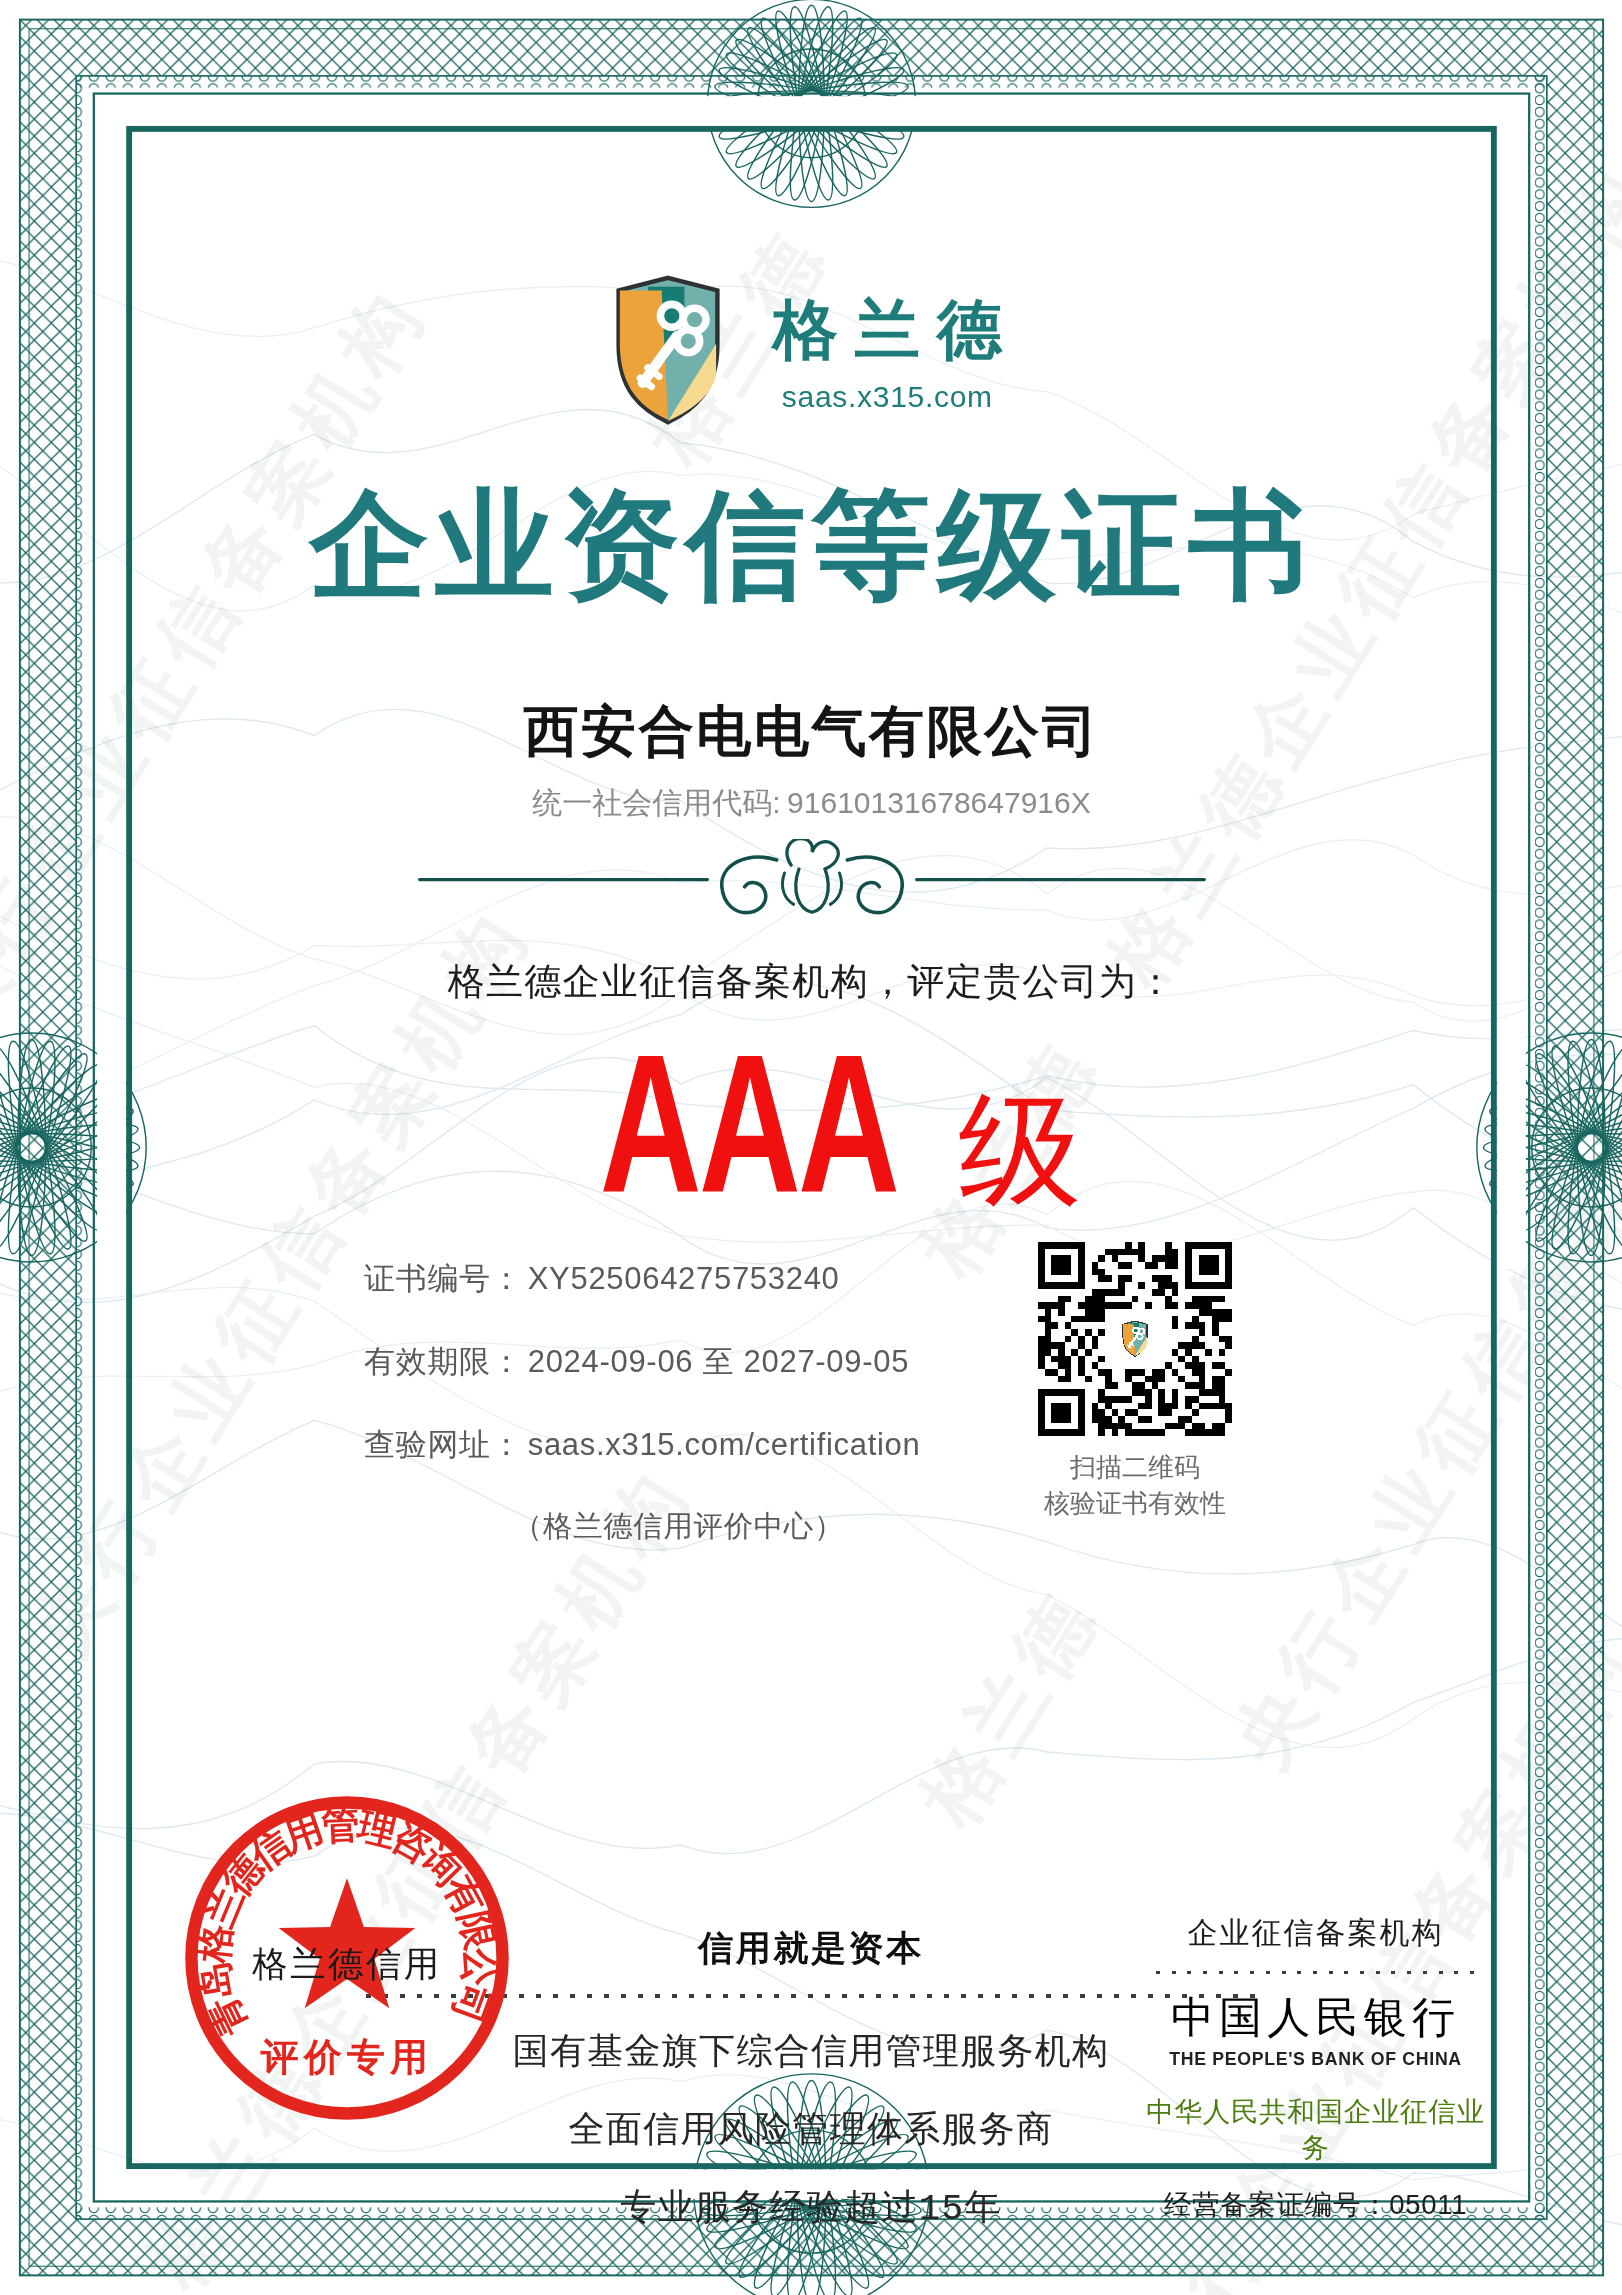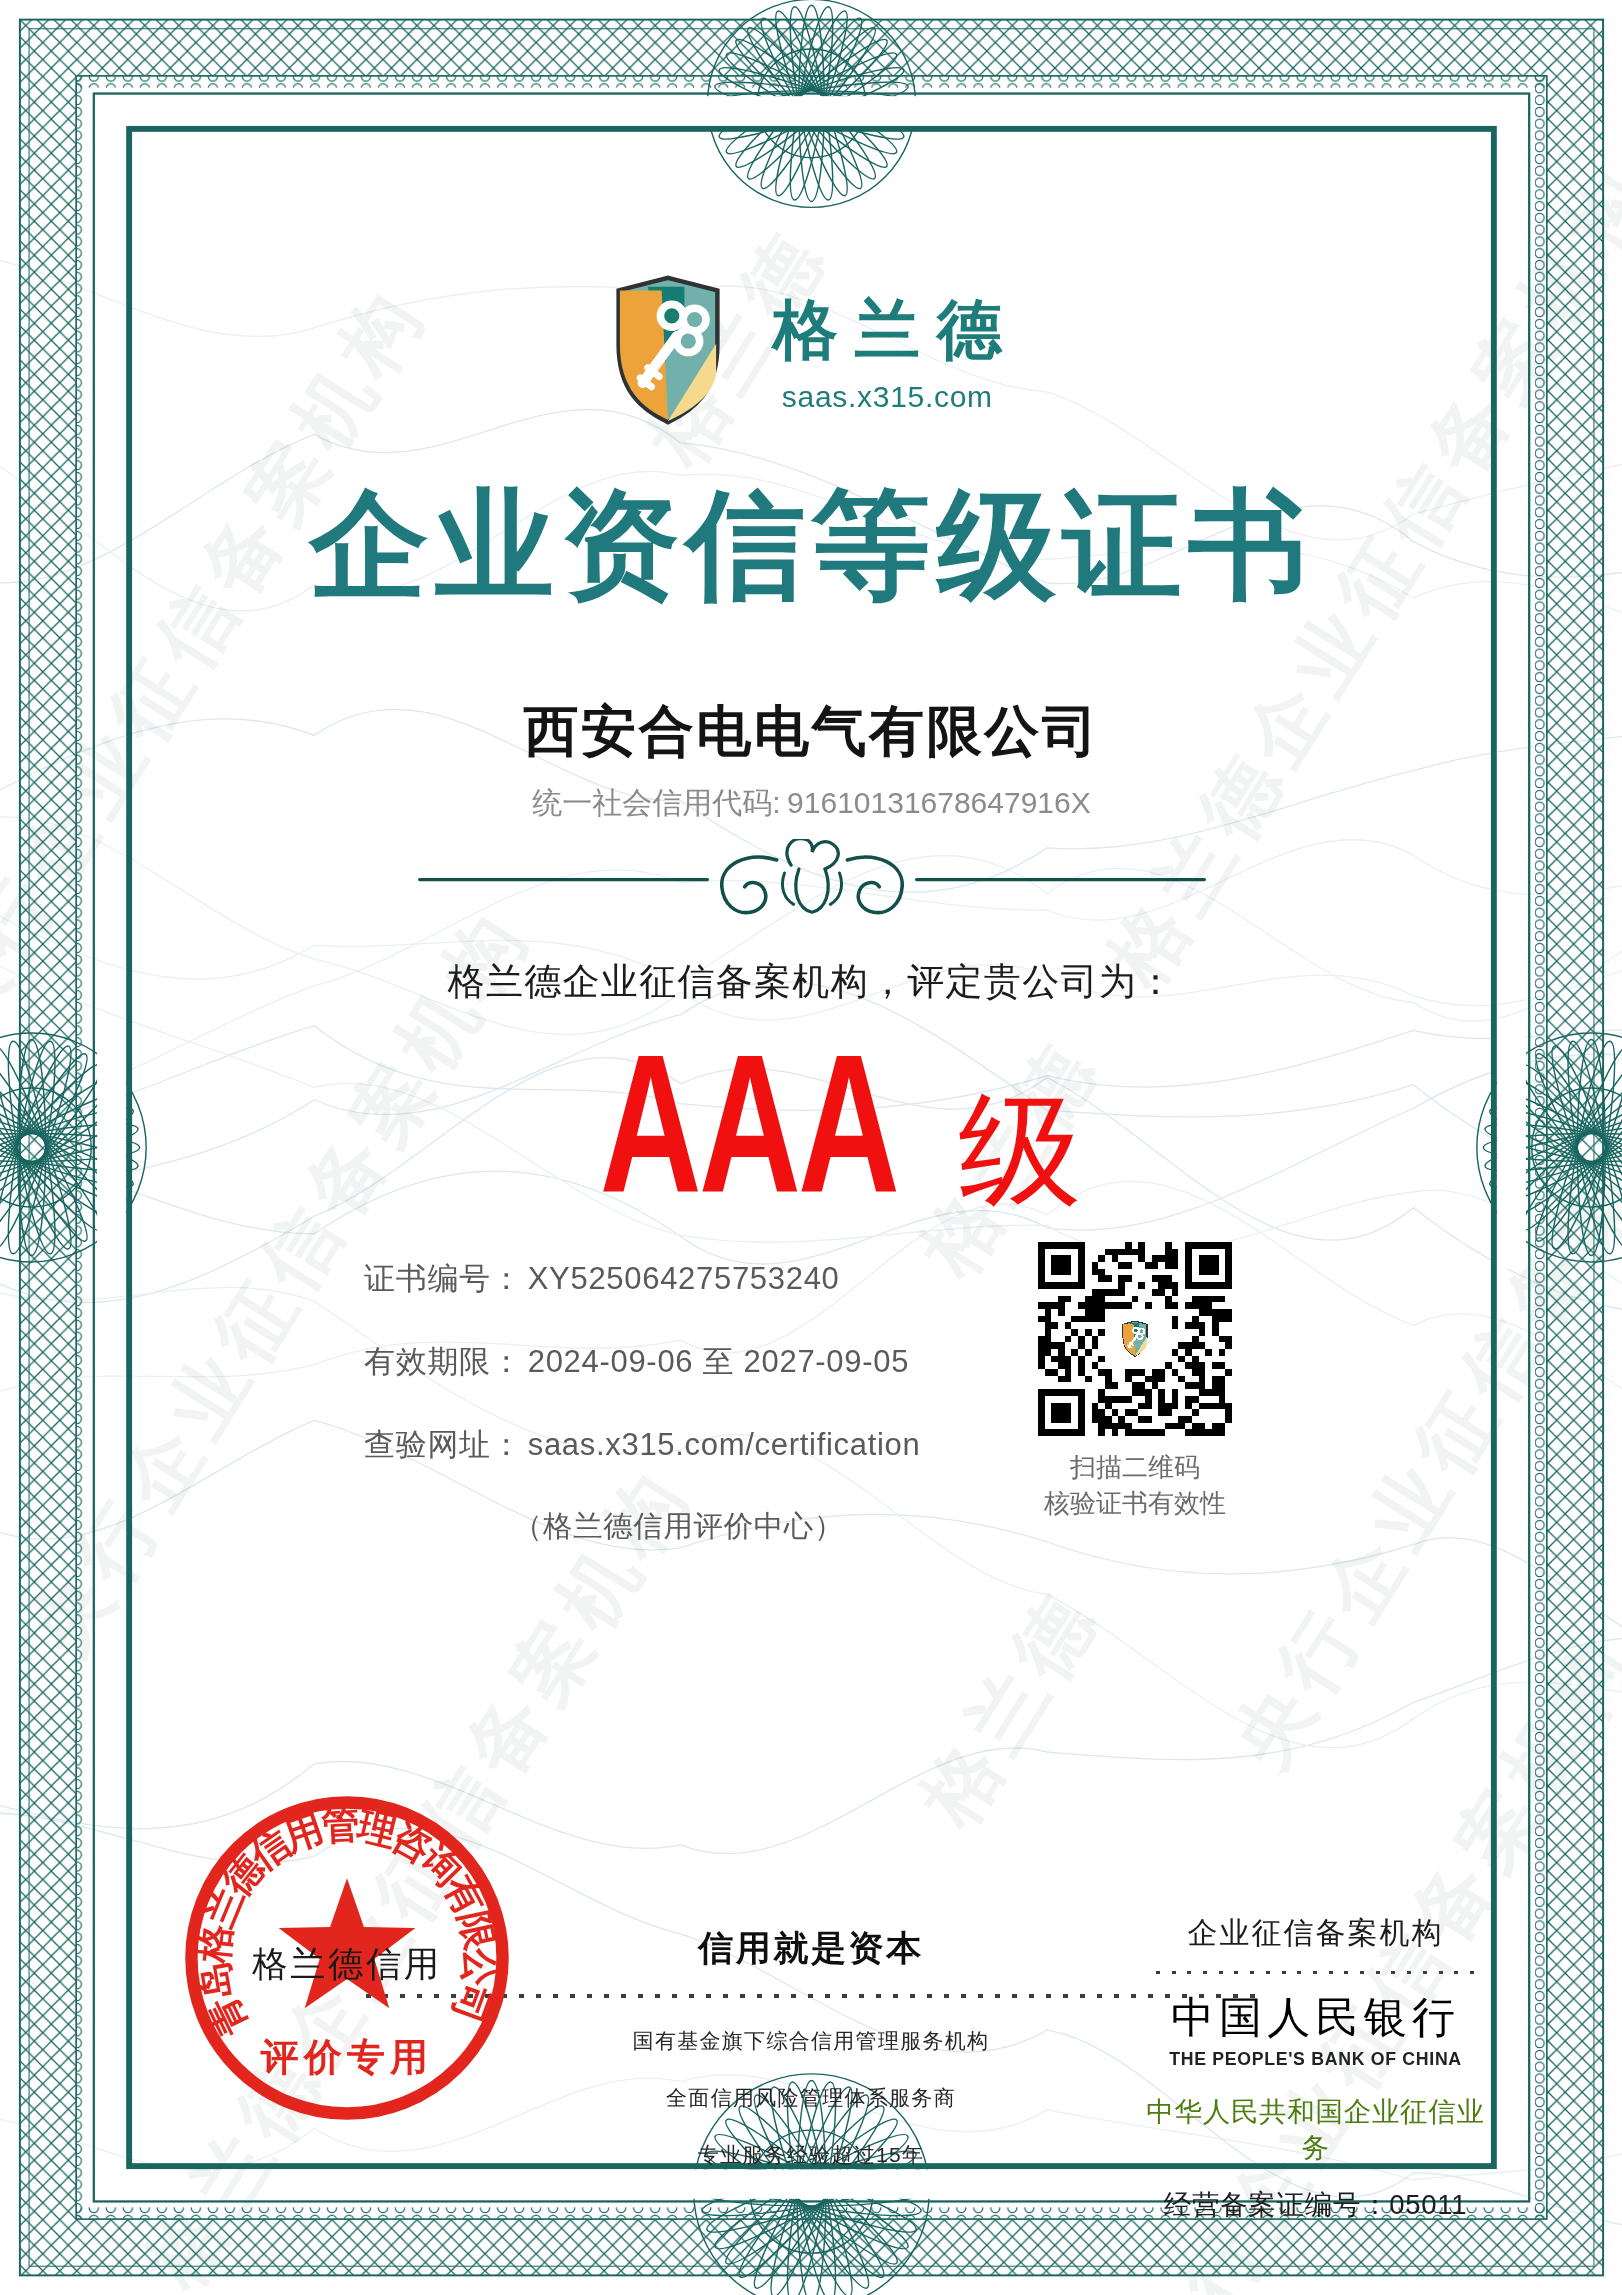--- a/index.html
+++ b/index.html
@@ -47,21 +47,21 @@
   .qr-block{position:absolute;left:1038px;top:1242px;width:194px;text-align:center;}
   #qr{width:194px;height:194px;background:#fff;}
   .qr-caption{font-size:26px;color:#6b6b6b;line-height:1.38;margin-top:14.4px;}
 
   #seal-svg{left:164px;top:1775px;z-index:5;}
 
   .footer-mid{position:absolute;left:366px;top:1905px;width:890px;text-align:center;}
   .slogan{font-size:35px;font-weight:bold;color:#0f0f0f;letter-spacing:2.6px;margin-top:20px;}
   .dotline{height:3.9px;margin:22px 0 6.5px 0;
            background-image:repeating-linear-gradient(90deg,#3c3c3c 0 4.6px,transparent 4.6px 17px);}
-  .org-line{font-size:21px;color:#262626;margin-top:29px;letter-spacing:1.3px;}
+  .org-line{font-size:36px;color:#262626;margin-top:29px;letter-spacing:1.3px;font-family:Liberation Mono, monospace;}
 
   .footer-right{position:absolute;left:1144px;top:1903px;width:343px;text-align:center;}
   .fr-heading{font-size:30px;color:#1d1d1d;letter-spacing:2px;margin-top:10px;}
   .fr-dot{height:3.3px;margin:17px 11.8px 5.2px 11.8px;
           background-image:repeating-linear-gradient(90deg,#3c3c3c 0 3.9px,transparent 3.9px 15.7px);}
   .bank-cn{font-size:43px;font-weight:normal;color:#000;margin-top:14.4px;letter-spacing:5.2px;
            font-family:"Liberation Serif","DejaVu Serif",serif;}
   .bank-en{font-size:17.7px;font-weight:bold;color:#222;margin-top:2.6px;letter-spacing:0.7px;}
   .fr-business{font-size:27.5px;color:#4d7c0f;margin-top:23.6px;letter-spacing:0.7px;}
   .fr-license{font-size:27.5px;color:#1d1d1d;margin-top:21px;letter-spacing:0.7px;}

